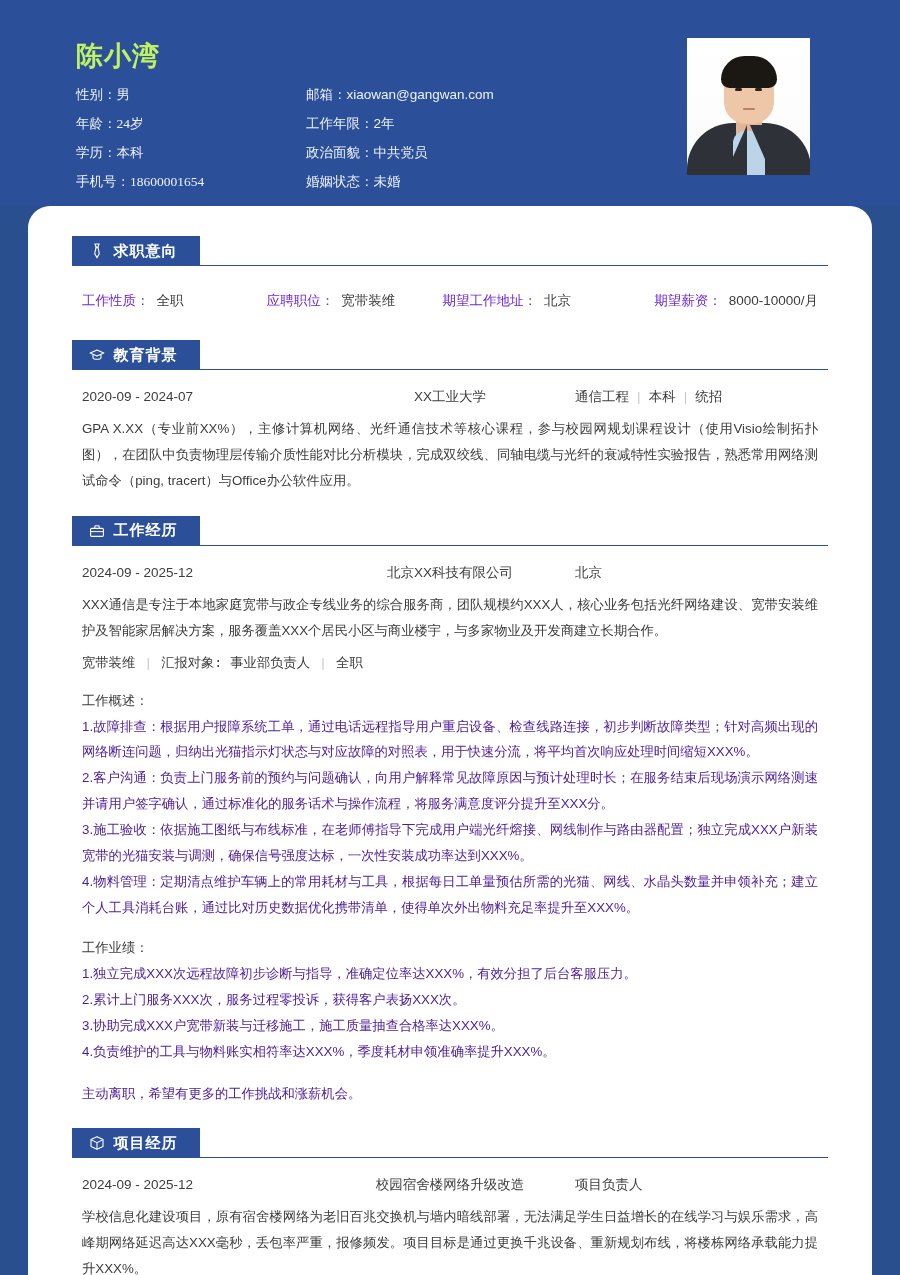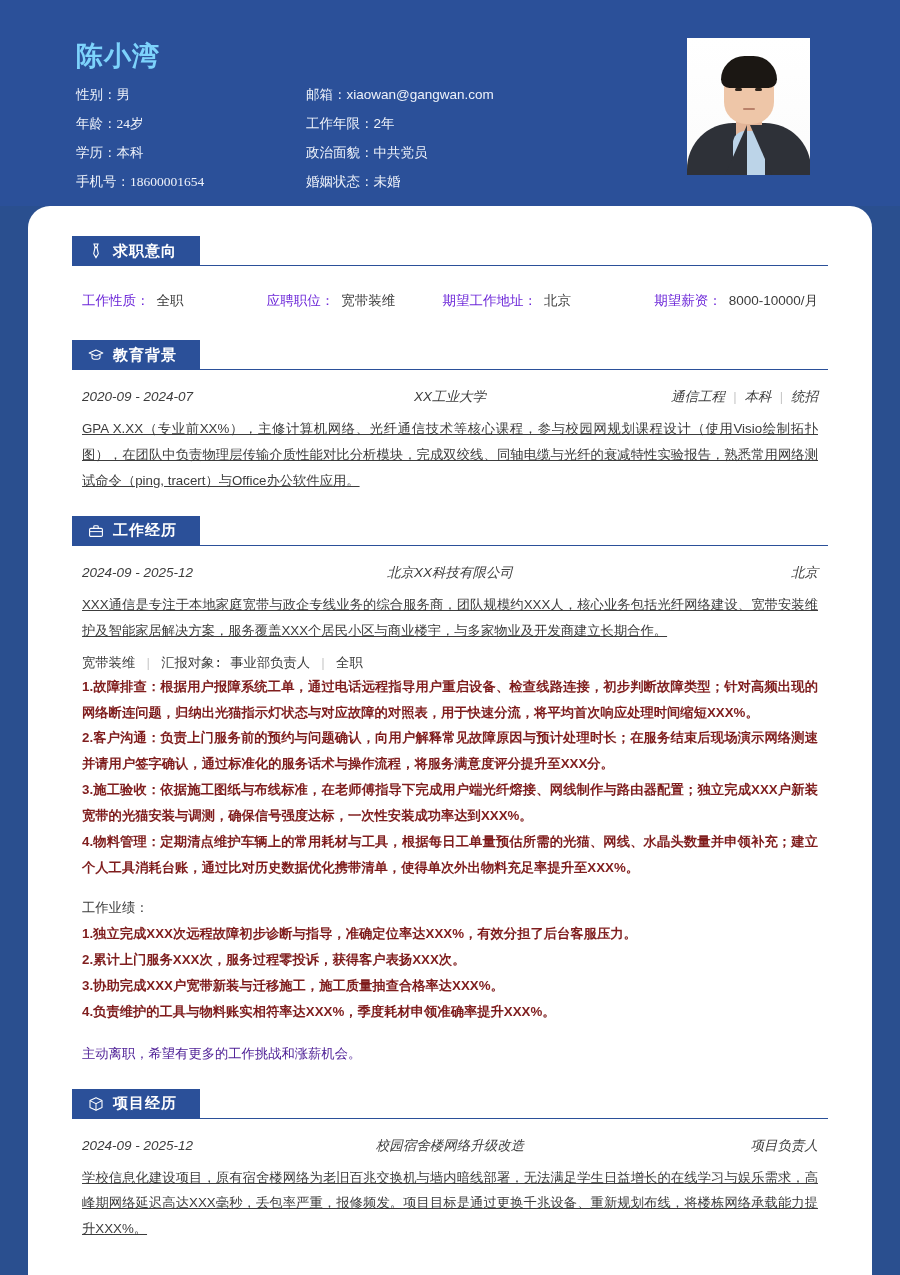--- a/index.html
+++ b/index.html
@@ -30,21 +30,21 @@
     width: 100%;
     height: 100%;
   }
 
   .hdr-name {
     position: absolute;
     left: 76px;
     top: 38px;
     font-size: 27px;
     font-weight: bold;
-    color: #7dd3fc;
+    color: #bef264;
     letter-spacing: 1px;
   }
 
   .hdr-fields {
     position: absolute;
     left: 76px;
     top: 80px;
     width: 560px;
   }
 
@@ -193,20 +193,21 @@
     background: #2b5099;
     color: #ffffff;
     display: flex;
     align-items: center;
     gap: 9px;
     padding: 0 22px 0 16px;
     font-size: 15px;
     font-weight: bold;
     letter-spacing: 1px;
     min-width: 128px;
+    justify-content: center;
   }
   .sect-rule {
     position: absolute;
     left: 22px;
     right: 22px;
     bottom: 0;
     height: 1px;
     background: #2b5099;
   }
   .sect-badge .ico {
@@ -234,60 +235,57 @@
   .kv.w1 { width: 206px; }
   .kv.w2 { width: 196px; }
   .kv.w3 { width: 236px; }
 
   .three-col {
     display: flex;
     align-items: baseline;
     font-size: 13.5px;
     color: #3c3c3c;
     padding: 14px 0 6px 0;
-    font-style: italic;
   }
   .tc-left { flex: 0 0 33%; }
   .tc-mid { flex: 0 0 34%; text-align: center; }
-  .tc-right { flex: 0 0 33%; text-align: right; }
+  .tc-right { flex: 0 0 33%; }
 
   .tc-right .sep {
     color: #c9c9c9;
     margin: 0 8px;
   }
 
   .para {
     font-size: 13.3px;
     line-height: 1.95;
     color: #3c3c3c;
     text-align: justify;
     padding-top: 4px;
-    text-decoration: underline;
   }
 
   .meta-line {
     font-size: 13.3px;
     color: #3c3c3c;
     padding: 10px 0 2px 0;
     font-family: Liberation Mono, monospace;
   }
   .meta-line .sep { color: #c9c9c9; margin: 0 9px; }
 
   .block-title {
     font-size: 13.3px;
     color: #3c3c3c;
     line-height: 1.95;
     padding-top: 14px;
   }
   .block-lines {
     font-size: 13.3px;
-    color: #7f1d1d;
+    color: #4c1d95;
     line-height: 1.95;
     text-align: justify;
-    font-weight: bold;
   }
   .closing {
     font-size: 13.3px;
     color: #4c1d95;
     line-height: 1.95;
     padding-top: 16px;
   }
 
   .sp-22 { height: 22px; }
   .sp-14 { height: 14px; }
@@ -406,20 +404,21 @@
       <div class="three-col">
         <div class="tc-left">2024-09 - 2025-12</div>
         <div class="tc-mid">北京XX科技有限公司</div>
         <div class="tc-right">北京</div>
       </div>
       <div class="para">XXX通信是专注于本地家庭宽带与政企专线业务的综合服务商，团队规模约XXX人，核心业务包括光纤网络建设、宽带安装维护及智能家居解决方案，服务覆盖XXX个居民小区与商业楼宇，与多家物业及开发商建立长期合作。</div>
       <div class="meta-line">
         <span>宽带装维</span><span class="sep">|</span><span>汇报对象: 事业部负责人</span><span class="sep">|</span><span>全职</span>
       </div>
 
+      <div class="block-title">工作概述：</div>
       <div class="block-lines">
         <div>1.故障排查：根据用户报障系统工单，通过电话远程指导用户重启设备、检查线路连接，初步判断故障类型；针对高频出现的网络断连问题，归纳出光猫指示灯状态与对应故障的对照表，用于快速分流，将平均首次响应处理时间缩短XXX%。</div>
         <div>2.客户沟通：负责上门服务前的预约与问题确认，向用户解释常见故障原因与预计处理时长；在服务结束后现场演示网络测速并请用户签字确认，通过标准化的服务话术与操作流程，将服务满意度评分提升至XXX分。</div>
         <div>3.施工验收：依据施工图纸与布线标准，在老师傅指导下完成用户端光纤熔接、网线制作与路由器配置；独立完成XXX户新装宽带的光猫安装与调测，确保信号强度达标，一次性安装成功率达到XXX%。</div>
         <div>4.物料管理：定期清点维护车辆上的常用耗材与工具，根据每日工单量预估所需的光猫、网线、水晶头数量并申领补充；建立个人工具消耗台账，通过比对历史数据优化携带清单，使得单次外出物料充足率提升至XXX%。</div>
       </div>
 
       <div class="block-title">工作业绩：</div>
       <div class="block-lines">
         <div>1.独立完成XXX次远程故障初步诊断与指导，准确定位率达XXX%，有效分担了后台客服压力。</div>

